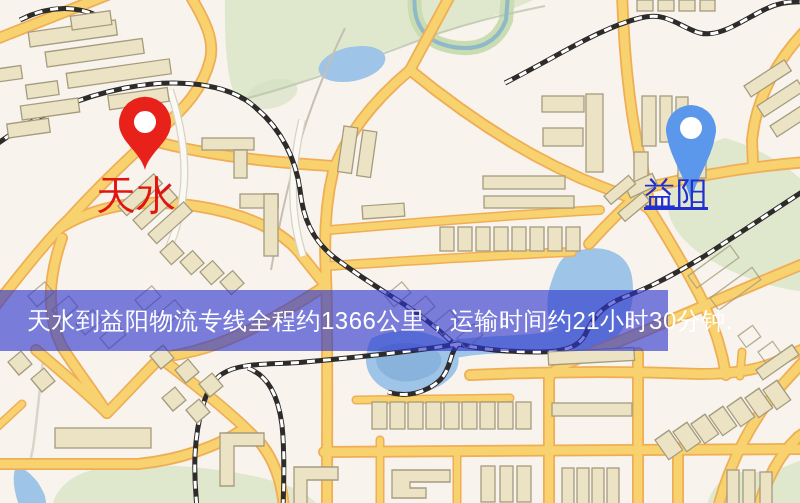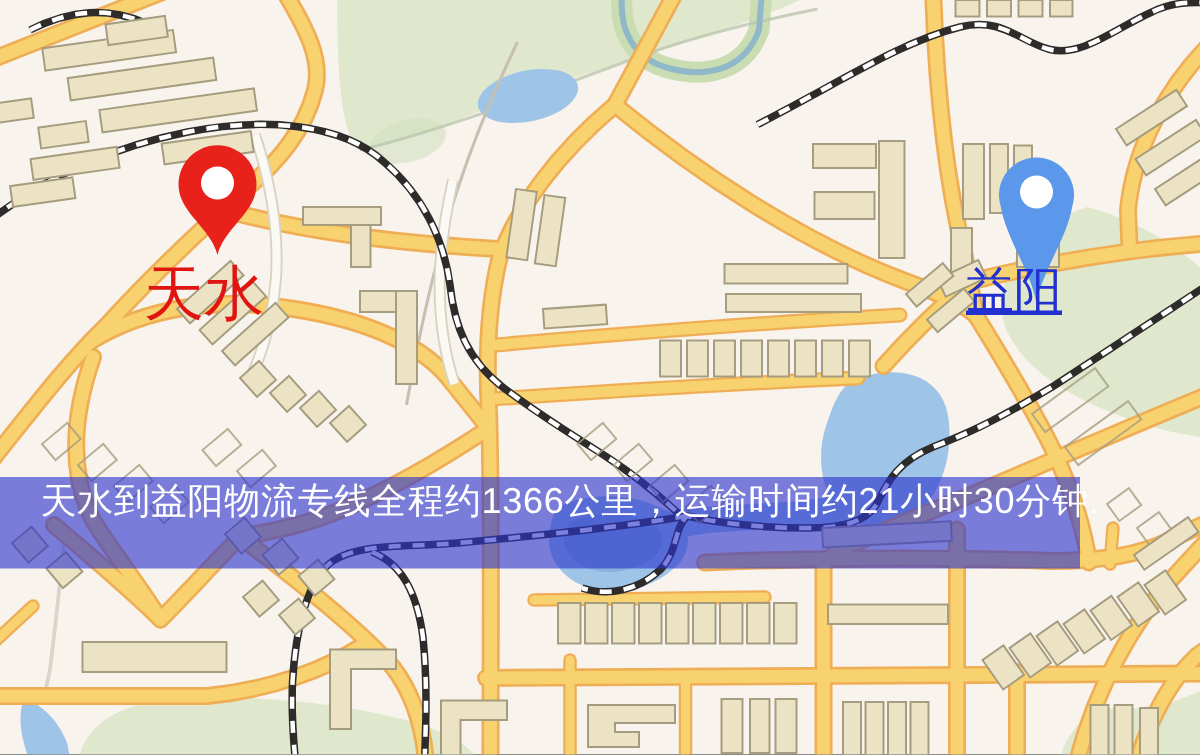--- a/index.html
+++ b/index.html
@@ -34,22 +34,22 @@
   .rail-d{fill:none;stroke:var(--rail-dark);stroke-width:5;}
   .rail-l{fill:none;stroke:var(--rail-light);stroke-width:3;stroke-dasharray:8 8;}
   .bld{fill:var(--building);stroke:var(--building-stroke);stroke-width:1.3;}
   .bldo{fill:none;stroke:var(--building-stroke);stroke-width:1.3;opacity:.8;}
   .marker{position:absolute;}
   .place-label{position:absolute;font-family:Liberation Serif, serif;
                font-weight:400;line-height:1;white-space:nowrap;}
   .origin-label{left:96px;top:176px;font-size:40px;color:var(--label-origin);}
   .destination-label{left:644px;top:177px;font-size:32px;color:var(--label-destination);
                text-decoration:underline;text-decoration-thickness:3px;text-underline-offset:3px;}
-  .banner{position:absolute;left:0;top:290px;width:720px;height:61px;background:var(--banner-bg);
-          display:flex;margin-top:28px;}
+  .banner{position:absolute;left:0;top:290px;width:668px;height:61px;background:var(--banner-bg);
+          display:flex;align-items:center;}
   .banner span{color:var(--banner-text);font-size:24px;letter-spacing:.5px;padding-left:27px;
                white-space:nowrap;}
 </style>
 </head>
 <body>
 
 <div class="stage">
 
   <svg width="800" height="503" viewBox="0 0 800 503" aria-hidden="true">
     <defs>

